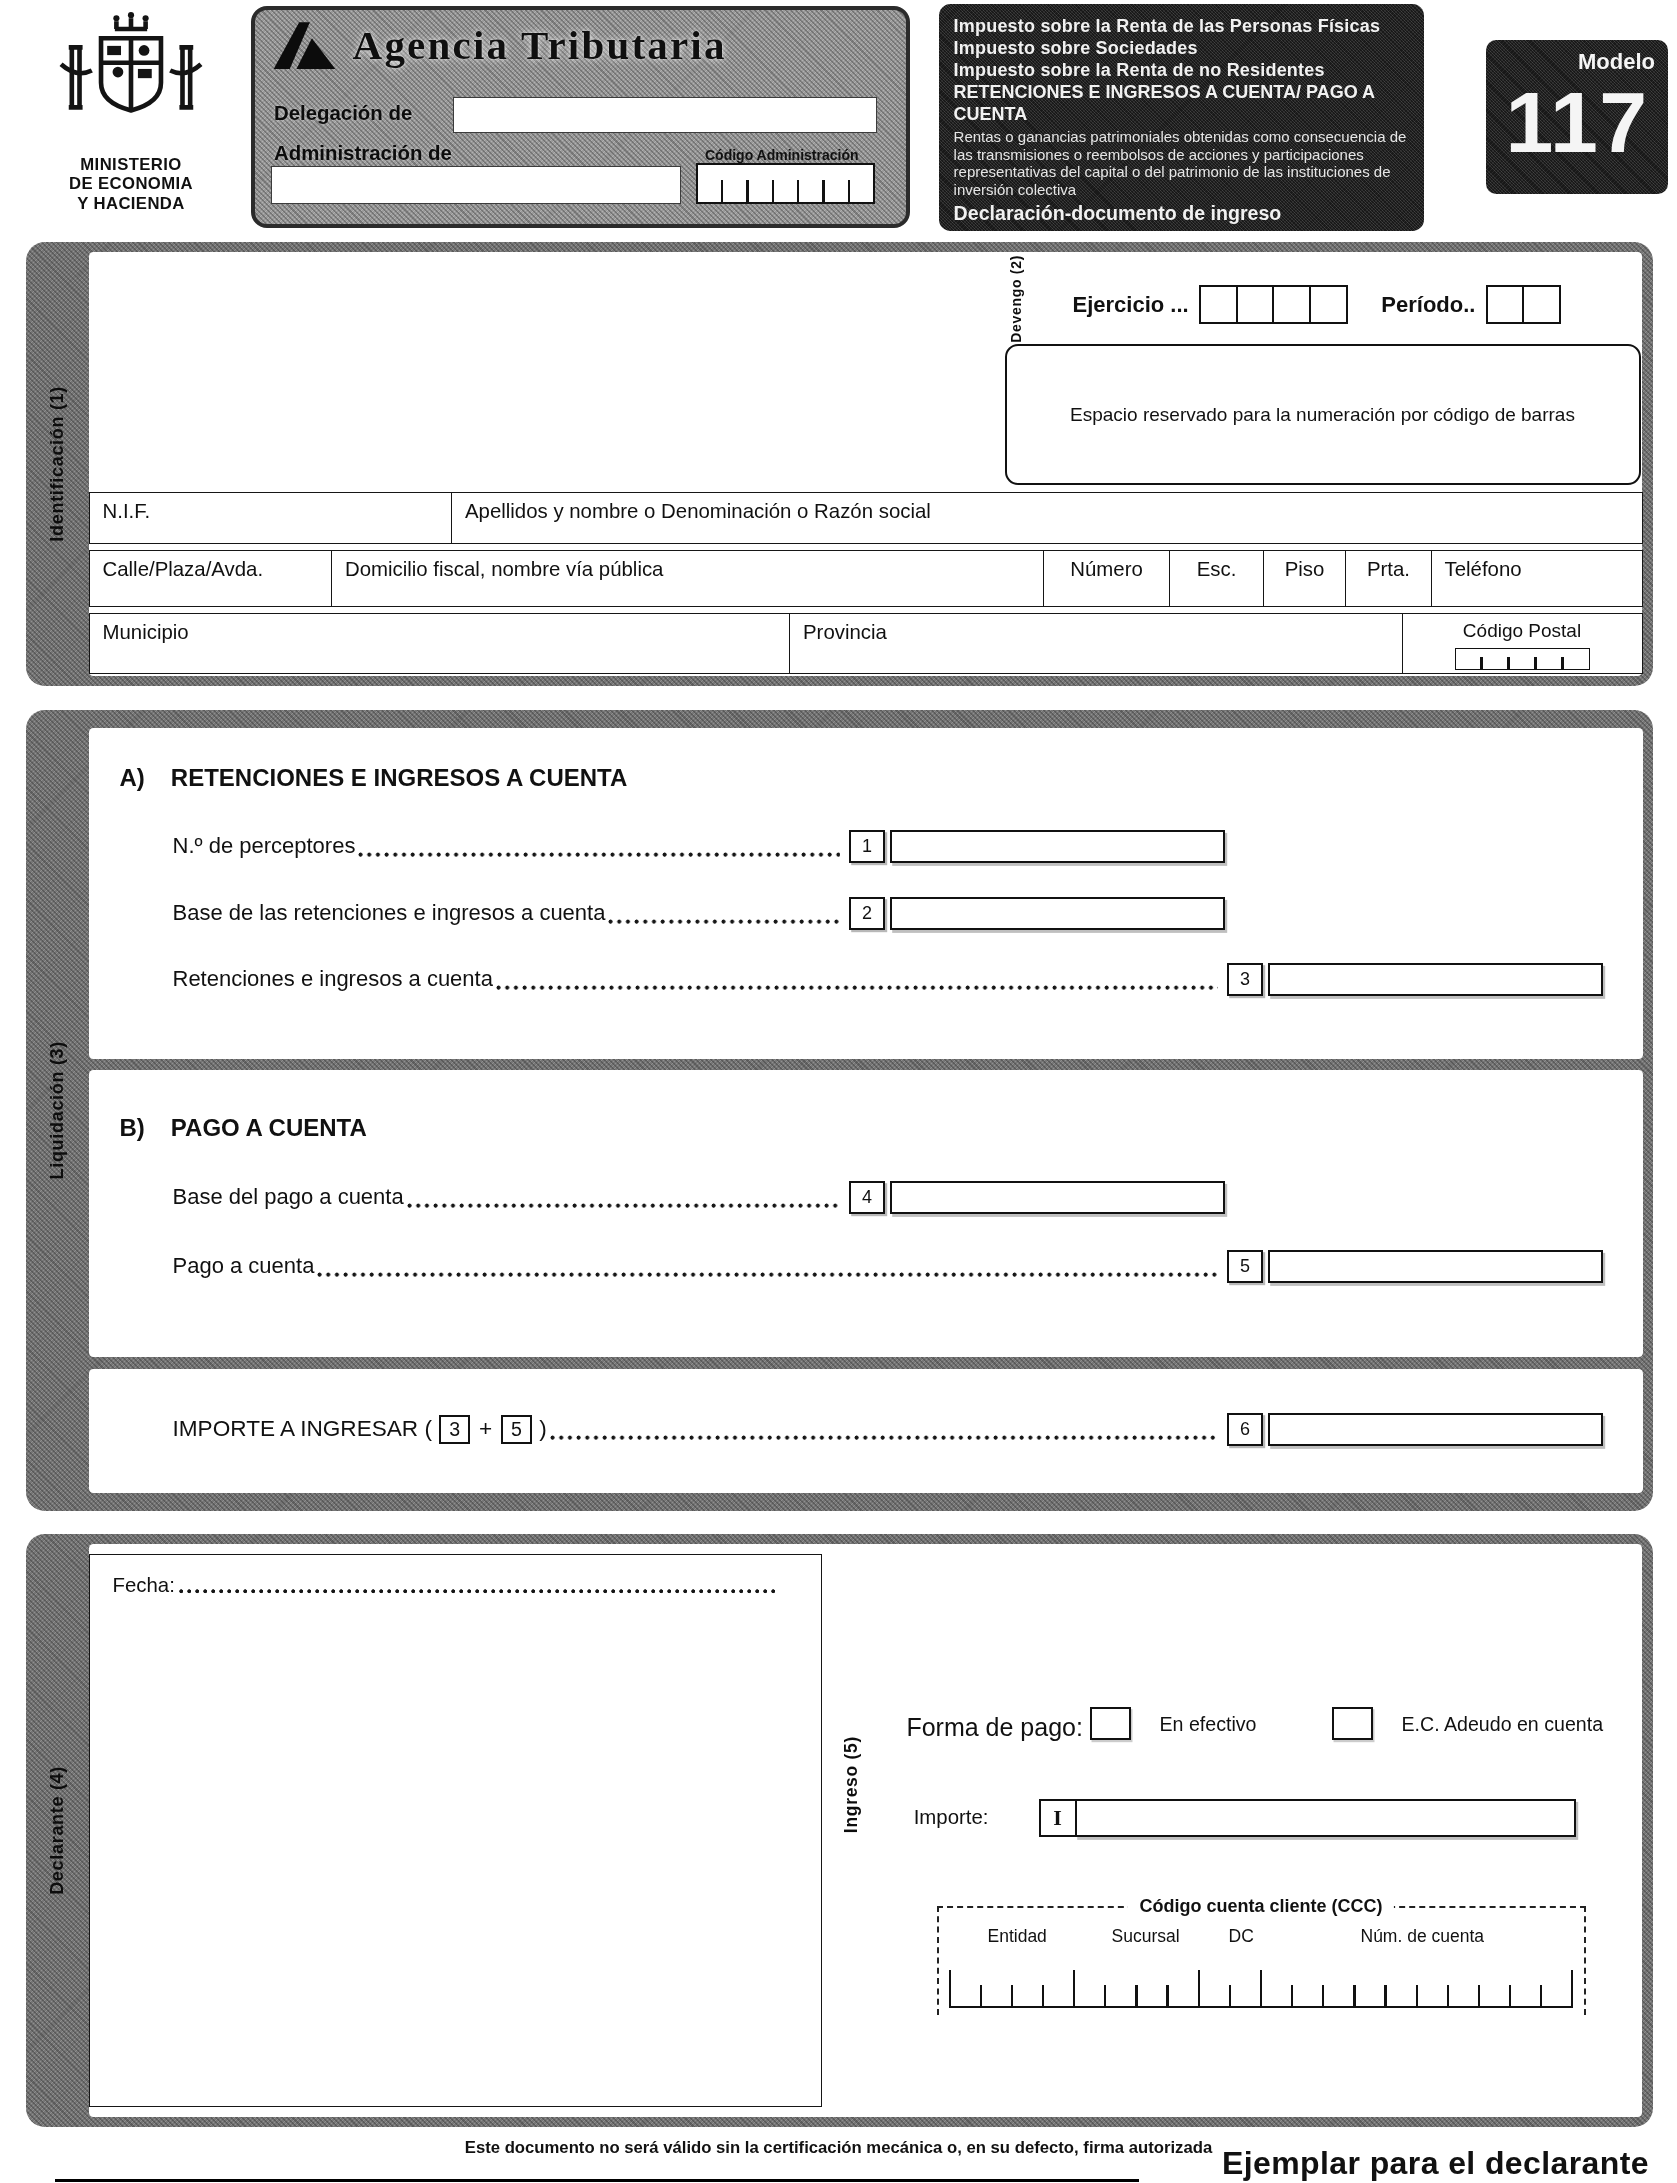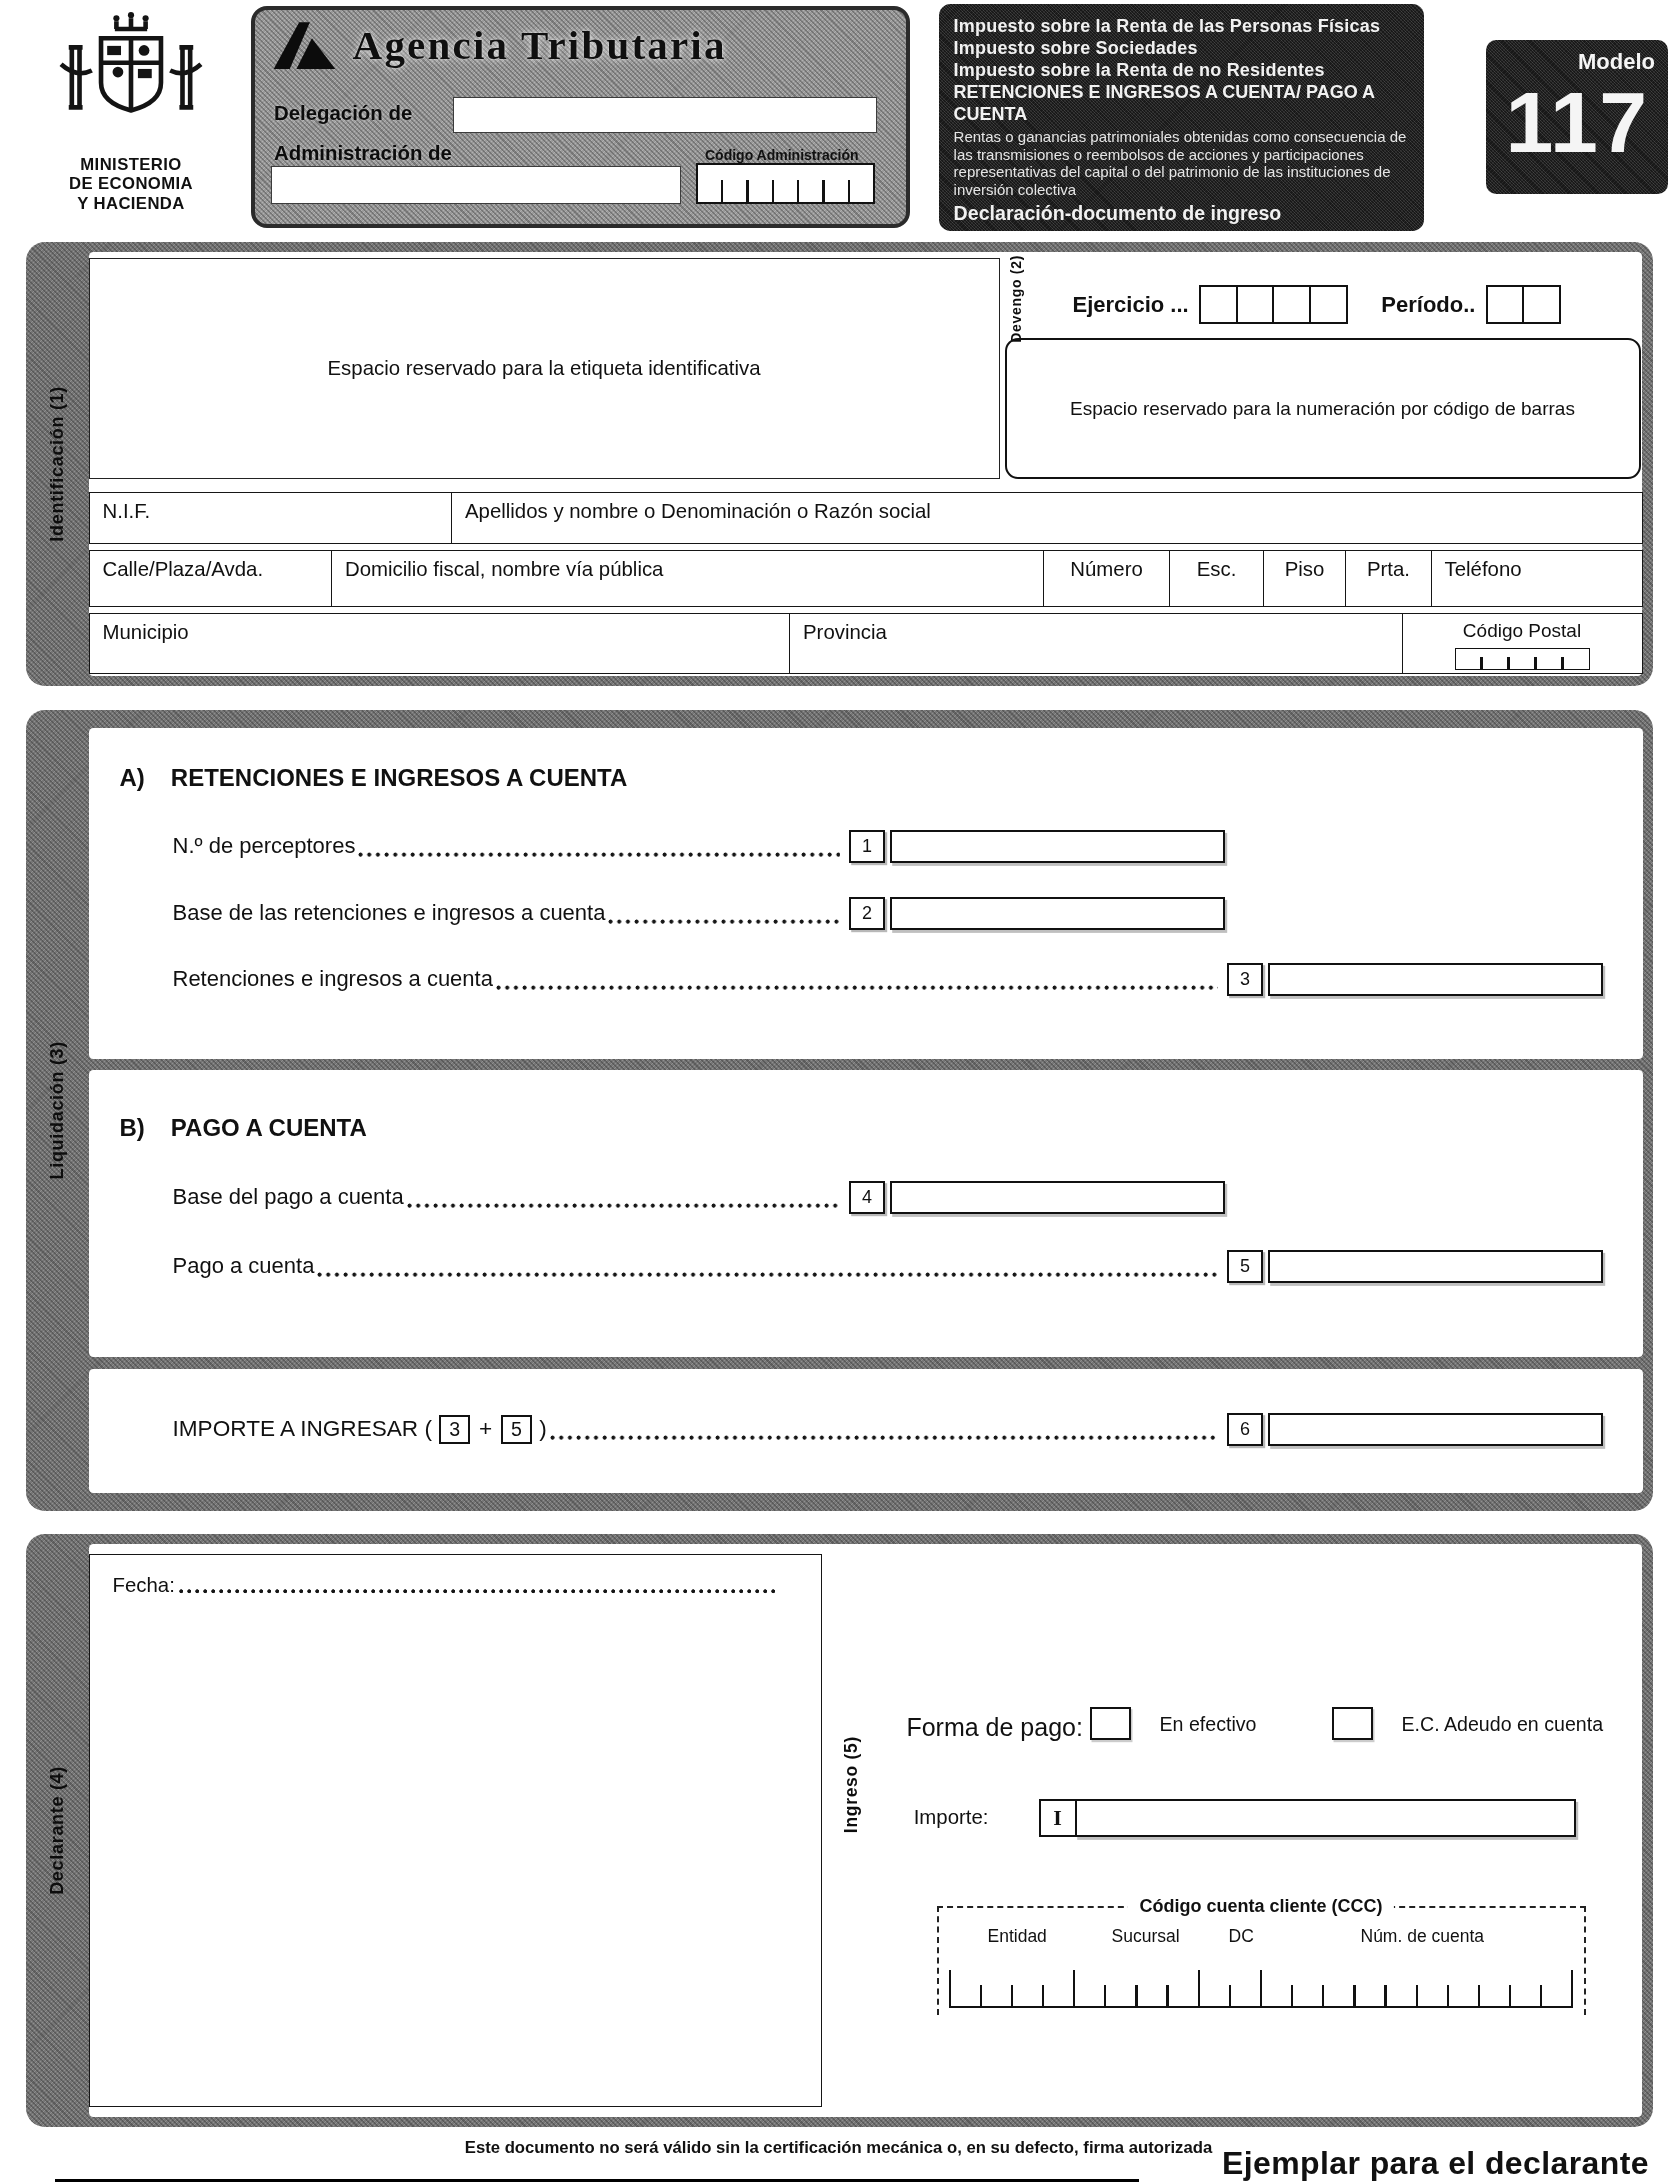--- a/index.html
+++ b/index.html
@@ -80,21 +80,21 @@
     border: 1.5px solid #222; display: flex; align-items: center; justify-content: center; font-size: 20.4px; }
   .devengo { position: absolute; left: 916px; top: 4.4px; width: 22px; height: 84px;
     display: flex; align-items: center; justify-content: center; }
   .devengo .vlabel { font-size: 14px; }
   .ejercicio-row { position: absolute; left: 984px; top: 32px; height: 41px; display: flex; align-items: center; }
   .ej-lbl { font-weight: bold; font-size: 22px; white-space: nowrap; }
   .ej-lbl.per { margin-left: 33px; }
   .cellgroup { display: flex; margin-left: 10.2px; }
   .sqcell { width: 39px; height: 39px; background: #fff; border: 2.2px solid #111; margin-left: -2.2px; }
   .cellgroup .sqcell:first-child { margin-left: 0; }
-  .barcode-box { position: absolute; left: 916px; top: 86px; width: 636px; height: 141px;
+  .barcode-box { position: absolute; left: 916px; top: 92px; width: 636px; height: 141px;
     border: 2.2px solid #111; border-radius: 13px; display: flex; align-items: center; justify-content: center;
     text-align: right; font-size: 19px; padding: 0 51px; }
 
   .id-row { position: absolute; left: 0; width: 1554px; display: flex; }
   .row-nif  { top: 240px; height: 52px; }
   .row-addr { top: 298px; height: 57px; }
   .row-mun  { top: 361px; height: 61px; }
   .id-cell { position: relative; background: #fff; border: 1.5px solid #161616; margin-left: -1.5px; }
   .id-row .id-cell:first-child { margin-left: 0; }
   .cell-lbl { display: block; padding: 6.5px 0 0 13px; font-size: 20.4px; white-space: nowrap; }
@@ -259,23 +259,20 @@
   <div class="modelo-box hatch-dark">
     <div class="modelo-lbl">Modelo</div>
     <div class="modelo-num">117</div>
   </div>
 
   <section class="frame sec-ident hatch-mid">
     <div class="side-label">
       <span class="vlabel">Identificación (1)</span>
     </div>
     <div class="frame-inner">
-      <div class="etiqueta-box">
-        <span>Espacio reservado para la etiqueta identificativa</span>
-      </div>
       <div class="devengo">
         <span class="vlabel">Devengo (2)</span>
       </div>
       <div class="ejercicio-row">
         <span class="ej-lbl">Ejercicio ...</span>
         <span class="cellgroup">
           <span class="sqcell"></span>
           <span class="sqcell"></span>
           <span class="sqcell"></span>
           <span class="sqcell"></span>

